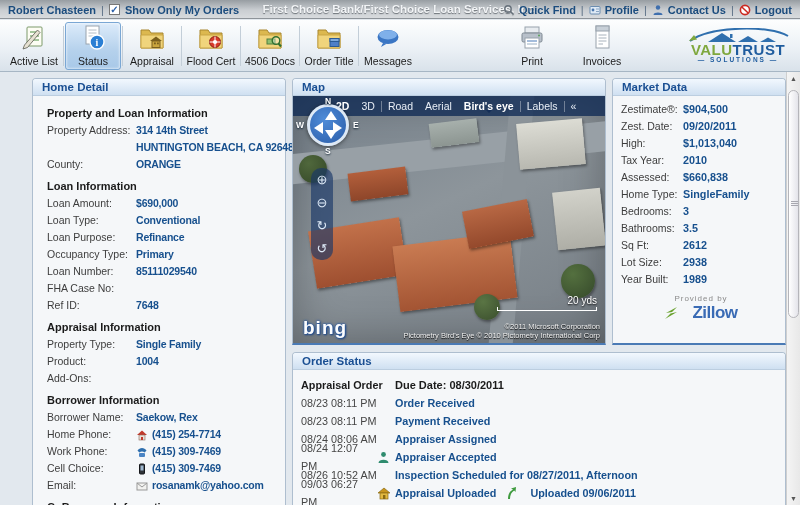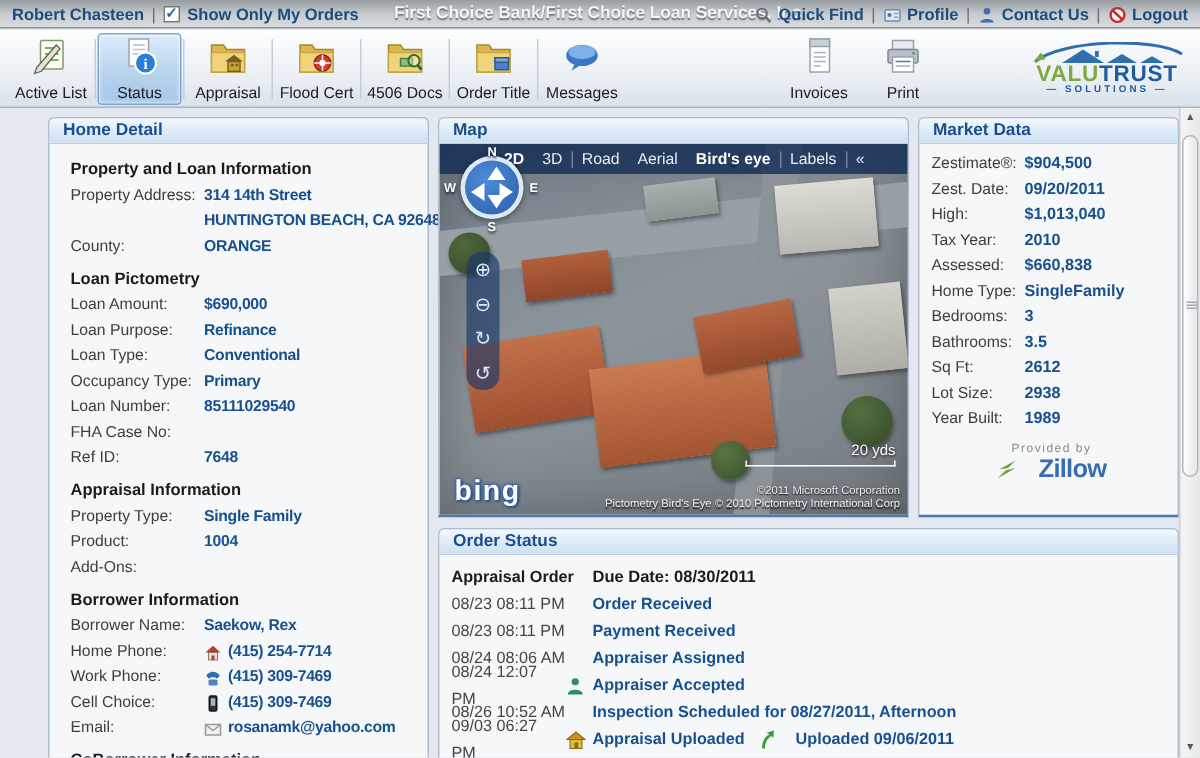--- a/index.html
+++ b/index.html
@@ -231,41 +231,41 @@
   <div class="tsep"></div>
   <div class="tbtn">
     <span><svg width="30" height="28" viewBox="0 0 30 28">
           <ellipse cx="15" cy="13" rx="10.5" ry="7" fill="#3b76c4"></ellipse>
           <ellipse cx="15" cy="10.8" rx="9" ry="4.6" fill="#7fb0ea"></ellipse>
           <path d="M10 19 L8 23 L14 19.5 Z" fill="#3b76c4"></path>
         </svg></span>
     <span class="lab">Messages</span>
   </div>
   <div class="tgap"></div>
+  <div class="tbtn">
+    <span><svg width="30" height="28" viewBox="0 0 30 28">
+          <rect x="8" y="3" width="14" height="6" fill="#e8ecf0" stroke="#98a2ac"></rect>
+          <rect x="5" y="9" width="20" height="9" rx="1.5" fill="#b8c0ca" stroke="#7e8892"></rect>
+          <rect x="8" y="14" width="14" height="10" fill="#fff" stroke="#98a2ac"></rect>
+          <line x1="10" y1="17" x2="20" y2="17" stroke="#4a7ab8"></line>
+          <line x1="10" y1="20" x2="20" y2="20" stroke="#9ab0c4"></line>
+          <circle cx="22" cy="11.5" r="1" fill="#5aa05a"></circle>
+        </svg></span>
+    <span class="lab">Print</span>
+  </div>
   <div class="tbtn" style="margin-left:14px">
     <span><svg width="30" height="28" viewBox="0 0 30 28">
           <rect x="9" y="2" width="13" height="22" fill="#fff" stroke="#98a2ac"></rect>
           <rect x="9" y="2" width="13" height="5" fill="#c8d0d8" stroke="#98a2ac"></rect>
           <line x1="11.5" y1="11" x2="19.5" y2="11" stroke="#a8b2bc"></line>
           <line x1="11.5" y1="14" x2="19.5" y2="14" stroke="#a8b2bc"></line>
           <line x1="11.5" y1="17" x2="19.5" y2="17" stroke="#a8b2bc"></line>
           <line x1="11.5" y1="20" x2="16" y2="20" stroke="#a8b2bc"></line>
         </svg></span>
     <span class="lab">Invoices</span>
-  </div>
-  <div class="tbtn">
-    <span><svg width="30" height="28" viewBox="0 0 30 28">
-          <rect x="8" y="3" width="14" height="6" fill="#e8ecf0" stroke="#98a2ac"></rect>
-          <rect x="5" y="9" width="20" height="9" rx="1.5" fill="#b8c0ca" stroke="#7e8892"></rect>
-          <rect x="8" y="14" width="14" height="10" fill="#fff" stroke="#98a2ac"></rect>
-          <line x1="10" y1="17" x2="20" y2="17" stroke="#4a7ab8"></line>
-          <line x1="10" y1="20" x2="20" y2="20" stroke="#9ab0c4"></line>
-          <circle cx="22" cy="11.5" r="1" fill="#5aa05a"></circle>
-        </svg></span>
-    <span class="lab">Print</span>
   </div>
   <div class="logo">
     <svg width="104" height="15" viewBox="0 0 104 15" style="display:block;margin:0 auto">
       <path d="M4 13 C24 -2 84 -3 102 8" fill="none" stroke="#2f6fae" stroke-width="2"></path>
       <path d="M8 7 L3 13 L11 11.5 Z" fill="#7fa83e"></path>
       <path d="M22 14 L36 5 L50 14 Z" fill="#2f6fae"></path>
       <path d="M52 14 L62 8 L72 14 Z" fill="#2f6fae"></path>
       <path d="M74 14 L82 9.5 L90 14 Z" fill="#2f6fae"></path>
       <rect x="44" y="6" width="2.5" height="4" fill="#2f6fae"></rect>
     </svg>
@@ -284,32 +284,32 @@
       </div>
     <div class="od-row">
         <span class="lbl"></span>
         <span class="val">HUNTINGTON BEACH, CA 92648</span>
       </div>
     <div class="od-row">
         <span class="lbl">County:</span>
         <span class="val">ORANGE</span>
       </div>
 
-    <div class="sec">Loan Pictometry</div>
+    <div class="sec">Loan Information</div>
     <div class="od-row">
         <span class="lbl">Loan Amount:</span>
         <span class="val">$690,000</span>
       </div>
     <div class="od-row">
+        <span class="lbl">Loan Type:</span>
+        <span class="val">Conventional</span>
+      </div>
+    <div class="od-row">
         <span class="lbl">Loan Purpose:</span>
         <span class="val">Refinance</span>
-      </div>
-    <div class="od-row">
-        <span class="lbl">Loan Type:</span>
-        <span class="val">Conventional</span>
       </div>
     <div class="od-row">
         <span class="lbl">Occupancy Type:</span>
         <span class="val">Primary</span>
       </div>
     <div class="od-row">
         <span class="lbl">Loan Number:</span>
         <span class="val">85111029540</span>
       </div>
     <div class="od-row">

